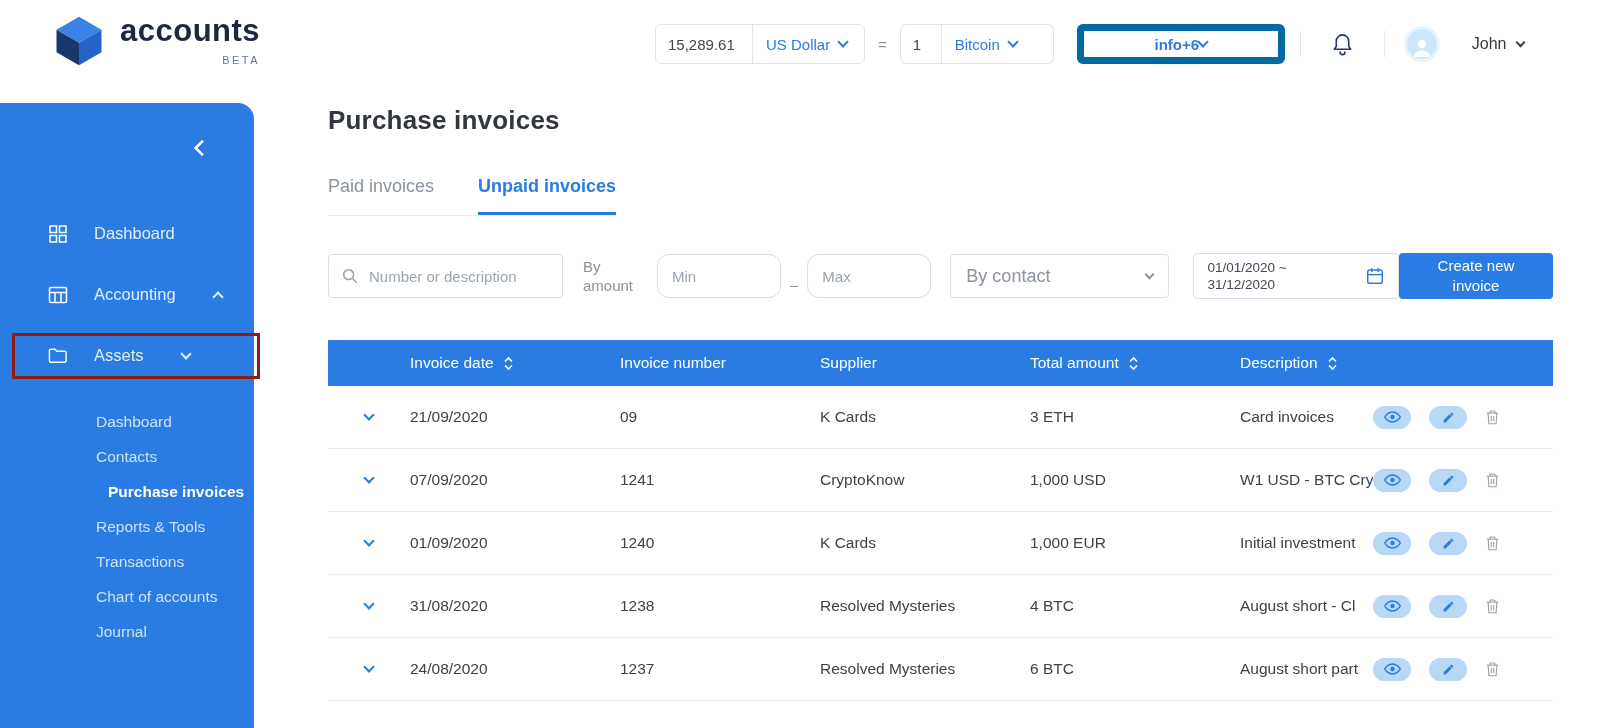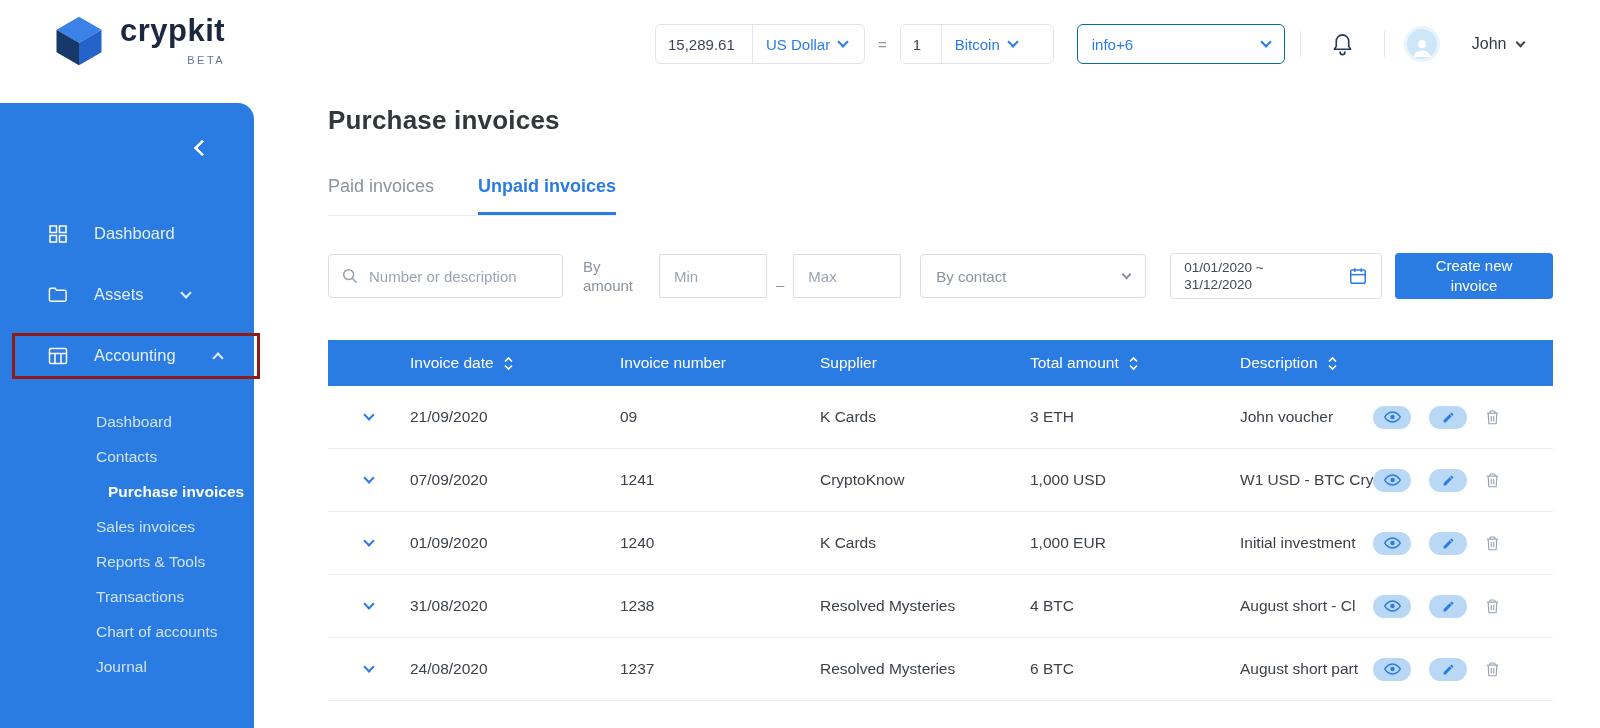--- a/index.html
+++ b/index.html
@@ -20,23 +20,23 @@
   .brand { font-size:31px; font-weight:700; color:#1b2840; line-height:32px; letter-spacing:0.5px; }
   .beta  { font-size:11px; color:#64769a; letter-spacing:2.5px; margin-top:7px; }
 
   .hdr-controls { position:absolute; left:655px; top:22px; height:44px; display:flex; align-items:center; }
   .conv-box { height:40px; border:1px solid #dfe4ea; border-radius:6px; display:flex; align-items:center; background:#fff; }
   .conv-box .amt { border:none; outline:none; font-size:15px; color:#3e454f; padding:0 12px;
                    font-family:"Liberation Sans",sans-serif; }
   .box-divider { width:1px; height:38px; background:#e3e7ec; }
   .currency { display:flex; align-items:center; gap:9px; padding:0 13px; color:#2b7ce2; font-size:15px; cursor:pointer; white-space:nowrap; }
   .equals { color:#8b939e; font-size:15px; margin:0 13px; }
-  .info-box { margin-left:23px; width:208px; height:40px; border:1px solid #0369a1; border-radius:6px;
-              display:flex; align-items:center; justify-content:space-between; padding:0 14px;
-              color:#2b7ce2; font-size:15px; cursor:pointer; }
+  .info-box { margin-left:23px; width:208px; height:40px; border:7px solid #0369a1; border-radius:6px;
+              display:flex; align-items:center; justify-content:center; padding:0 14px;
+              color:#2b7ce2; font-size:15px; cursor:pointer;font-weight:bold; }
   .vdiv { width:1px; height:26px; background:#e3e7ec; margin-left:15px; }
   .bell-btn { margin-left:30px; background:none; border:none; cursor:pointer; display:flex; }
   .vdiv2 { width:1px; height:26px; background:#e3e7ec; margin-left:30px; }
   .avatar { margin-left:19px; width:36px; height:36px; border-radius:50%; background:#cde6f8;
             border:3px solid #e9f5fd; display:flex; align-items:center; justify-content:flex-end;
             flex-direction:column; overflow:hidden; cursor:pointer; }
   .user-menu { margin-left:32px; display:flex; align-items:center; gap:11px; cursor:pointer;
                color:#333a44; font-size:16px; }
   .user-menu .chev { width:7px; height:7px; border-width:2px; color:#3a424c; }
 
@@ -68,28 +68,28 @@
   .tab.active { color:#2b7ce2; font-weight:700; border-bottom-color:#2b7ce2; }
 
   .filters { margin-top:37px; display:flex; align-items:center; }
   .search-wrap { position:relative; width:235px; }
   .search-wrap svg { position:absolute; left:13px; top:13px; }
   .search-input { width:235px; height:44px; border:1px solid #d9dee4; border-radius:4px;
                   padding:0 8px 0 40px; font-size:15px; color:#3e454f; outline:none;
                   font-family:"Liberation Sans",sans-serif; }
   .search-input::placeholder, .mini-input::placeholder { color:#9aa5b1; }
   .amount-label { width:56px; margin-left:20px; font-size:15px; color:#8b939e; line-height:19px; }
-  .mini-input { width:108px; height:44px; border:1px solid #d9dee4; border-radius:1px;
+  .mini-input { width:124px; height:44px; border:1px solid #d9dee4; border-radius:12px;
                 padding:0 14px; font-size:15px; color:#4d7c0f; outline:none;
                 font-family:"Liberation Sans",sans-serif; }
   .min-input { margin-left:20px; }
   .range-dash { align-self:flex-end; margin:0 9px 6px 9px; color:#8b939e; font-size:15px; }
   .contact-select { margin-left:19px; width:226px; height:44px; border:1px solid #d9dee4; border-radius:4px;
                     display:flex; align-items:center; justify-content:space-between; padding:0 15px;
-                    font-size:15px; color:#8b939e; cursor:pointer; }
+                    font-size:18px; color:#8b939e; cursor:pointer; }
   .contact-select .chev { width:7px; height:7px; color:#8b939e; }
   .date-box { margin-left:24px; width:212px; height:46px; border:1px solid #d9dee4; border-radius:4px;
               display:flex; align-items:center; justify-content:space-between; padding:0 13px; cursor:pointer; }
   .date-lines { font-size:13.5px; color:#3f4a57; line-height:17px; }
   .create-btn { margin-left:auto; width:158px; height:46px; background:#2b7ce2; border:none; border-radius:4px;
                 color:#fff; font-size:15px; line-height:20px; cursor:pointer; padding:0 24px;
                 font-family:"Liberation Sans",sans-serif; }
 
   
   .table { margin-top:41px; width:1225px; }
@@ -112,21 +112,21 @@
 <body>
 
 <div class="header">
   <div class="logo">
     <svg width="54" height="50" viewBox="0 0 64 60">
       <polygon points="32,1 59,16.5 32,32 5,16.5" fill="#3b82e8"></polygon>
       <polygon points="5,16.5 32,32 32,59 5,43.5" fill="#17386b"></polygon>
       <polygon points="59,16.5 32,32 32,59 59,43.5" fill="#2563c9"></polygon>
     </svg>
     <div class="logo-text">
-      <span class="brand">crypkit</span>
+      <span class="brand">accounts</span>
       <span class="beta">BETA</span>
     </div>
   </div>
 
   <div class="hdr-controls">
     <div class="conv-box" style="width:210px;">
       <input class="amt" style="width: 96px;" value="15,289.61">
       <span class="box-divider"></span>
       <span class="currency">
         <span>US Dollar</span>
@@ -178,43 +178,42 @@
     <div class="menu-item">
       <svg width="20" height="20" viewBox="0 0 20 20" fill="none" stroke="#ffffff" stroke-width="1.5">
         <rect x="2" y="2" width="6.5" height="6.5"></rect>
           <rect x="11.5" y="2" width="6.5" height="6.5"></rect>
         <rect x="2" y="11.5" width="6.5" height="6.5"></rect>
           <rect x="11.5" y="11.5" width="6.5" height="6.5"></rect>
       </svg>
       <span>Dashboard</span>
     </div>
     <div class="menu-item">
-      <svg width="20" height="17" viewBox="0 0 21 17" fill="none" stroke="#ffffff" stroke-width="1.5">
-        <path d="M1.5 3.5A1.5 1.5 0 0 1 3 2h4.5L9 4h8.5A1.5 1.5 0 0 1 19 5.5V14a1.5 1.5 0 0 1-1.5 1.5H3A1.5 1.5 0 0 1 1.5 14V3.5z"></path>
-      </svg>
-      <span>Assets</span>
-      <span class="chev chev-down m-chev"></span>
-    </div>
-    <div class="menu-item">
       <svg width="20" height="18" viewBox="0 0 20 18" fill="none" stroke="#ffffff" stroke-width="1.5">
         <rect x="1.5" y="1.5" width="17" height="15" rx="1.5"></rect>
         <line x1="1.5" y1="6.5" x2="18.5" y2="6.5"></line>
           <line x1="7" y1="6.5" x2="7" y2="16.5"></line>
           <line x1="13" y1="6.5" x2="13" y2="16.5"></line>
       </svg>
       <span>Accounting</span>
       <span class="chev chev-up m-chev"></span>
     </div>
+    <div class="menu-item">
+      <svg width="20" height="17" viewBox="0 0 21 17" fill="none" stroke="#ffffff" stroke-width="1.5">
+        <path d="M1.5 3.5A1.5 1.5 0 0 1 3 2h4.5L9 4h8.5A1.5 1.5 0 0 1 19 5.5V14a1.5 1.5 0 0 1-1.5 1.5H3A1.5 1.5 0 0 1 1.5 14V3.5z"></path>
+      </svg>
+      <span>Assets</span>
+      <span class="chev chev-down m-chev"></span>
+    </div>
   </div>
 
   <ul class="submenu">
     <li>Dashboard</li>
     <li>Contacts</li>
     <li class="active">Purchase invoices</li>
-    <li>Sales invoices</li>
     <li>Reports &amp; Tools</li>
     <li>Transactions</li>
     <li>Chart of accounts</li>
     <li>Journal</li>
   </ul>
 
   <div class="annotation-box"></div>
 </div>
 
 <div class="main">
@@ -294,21 +293,21 @@
   <div class="trow">
     <div class="col-expand">
       <button class="expand-btn">
         <span class="chev chev-down"></span>
       </button>
     </div>
     <div class="col-date">21/09/2020</div>
     <div class="col-num">09</div>
     <div class="col-sup">K Cards</div>
     <div class="col-amt">3 ETH</div>
-    <div class="col-desc">John voucher</div>
+    <div class="col-desc">Card invoices</div>
     <div class="col-actions">
       <button class="pill">
         <svg width="17" height="12" viewBox="0 0 24 16">
                 <path d="M12 1C6.5 1 2.2 5.5 1 8c1.2 2.5 5.5 7 11 7s9.8-4.5 11-7c-1.2-2.5-5.5-7-11-7z" fill="none" stroke="#2b7ce2" stroke-width="2"></path>
                 <circle cx="12" cy="8" r="3.1" fill="#2b7ce2"></circle>
               </svg>
       </button>
       <button class="pill">
         <svg width="13" height="13" viewBox="0 0 24 24">
                 <path fill="#2b7ce2" d="M3 17.2V21h3.8L17.9 9.9l-3.8-3.8L3 17.2zM20.7 7.1c.4-.4.4-1 0-1.4l-2.4-2.4c-.4-.4-1-.4-1.4 0l-1.9 1.9 3.8 3.8 1.9-1.9z"></path>

